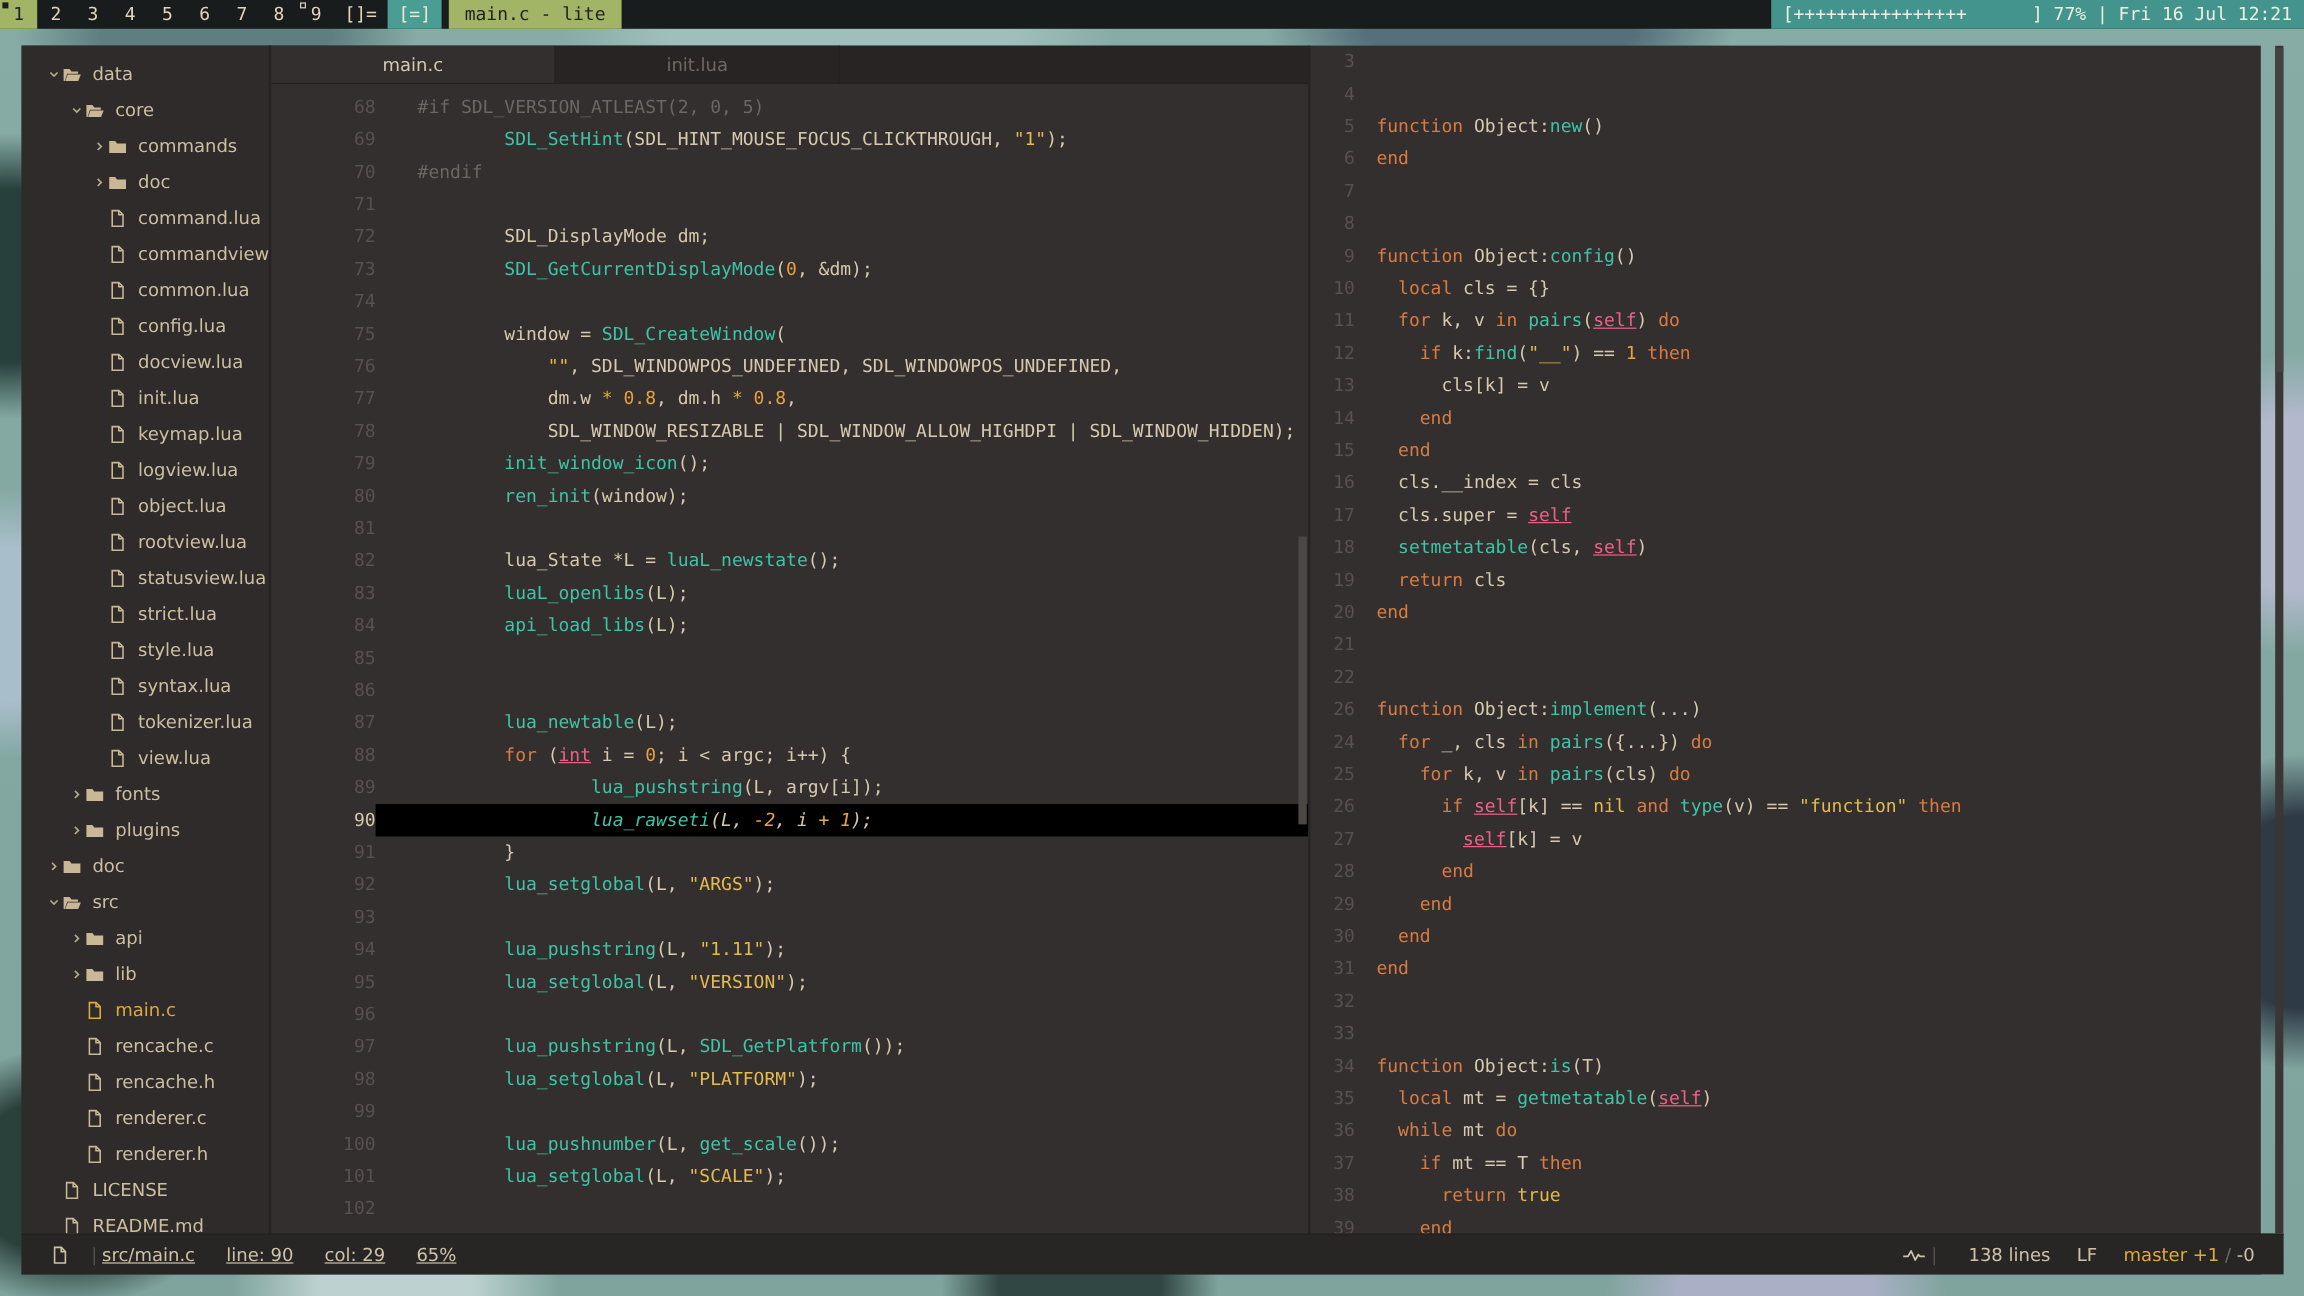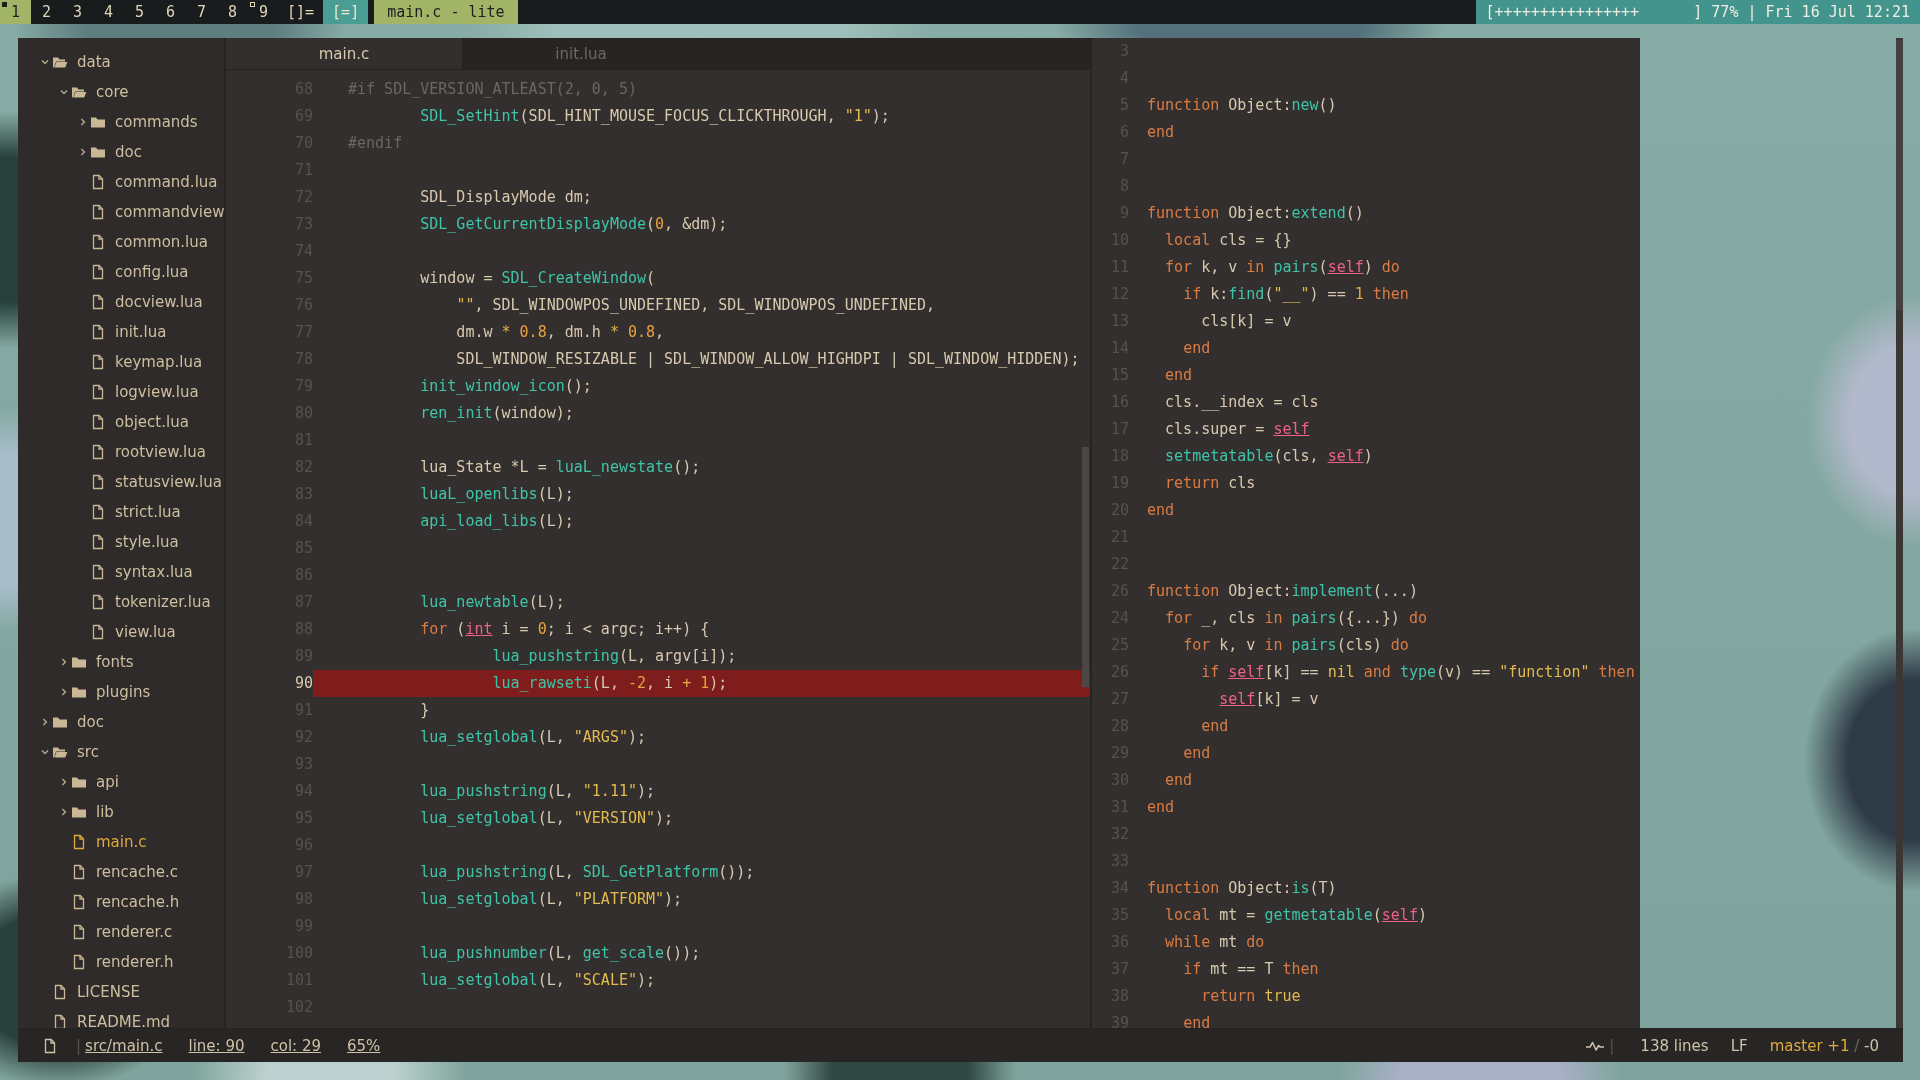--- a/index.html
+++ b/index.html
@@ -31,21 +31,21 @@
   .ws.active { background:#A2B566; color:#1D2021; }
   .ws .ind-filled { position:absolute; top:2px; left:2px; width:5px; height:5px; background:#1A1D1E; }
   .ws .ind-hollow { position:absolute; top:2px; left:2px; width:5px; height:5px; border:1px solid #E2D4B6; }
   #layout-symbol { display:flex; align-items:center; padding:0 8px; }
   #layout-badge { display:flex; align-items:center; padding:0 9px; background:#4A9D93; color:#EDE6D2; margin-left:1px; }
   #win-title { display:flex; align-items:center; padding:0 13px; background:#A2B566; color:#1D2021; margin-left:6px; }
   #topbar-spacer { flex:1; }
   #topbar-status { display:flex; align-items:center; padding:0 10px; background:#43948C; color:#EFEEE2; white-space:pre; }
 
   
-  #window { position:absolute; left:18px; top:38px; width:1622px; height:1024px;
+  #window { position:absolute; left:18px; top:38px; width:1866px; height:1024px;
     background:#332F2E;padding-left:24px; }
 
   
   #tree { position:absolute; left:0; top:0; width:208px; height:990px;
     background:#2E2B2A; border-right:2px solid #262322; overflow:hidden; padding-top:9px; }
   .trow { height:30px; display:flex; align-items:center; color:#CDBF9F; font-size:15px; white-space:nowrap; }
   .trow .chev { width:14px; display:flex; align-items:center; justify-content:center; flex:none; }
   .trow .ticon { width:16px; height:16px; margin-right:9px; flex:none; }
   .trow.lvl0 { padding-left:20px; } .trow.lvl1 { padding-left:39px; } .trow.lvl2 { padding-left:58px; }
   .trow.active-file { color:#E0A93E; }
@@ -60,21 +60,21 @@
   #left-code { position:absolute; left:0; top:33px; width:866px; height:957px; padding-top:5px; overflow:hidden; }
   #pane-right { position:absolute; left:1074px; top:0; width:811px; height:990px; overflow:hidden; }
 
   .crow { height:27px; display:flex; font-family:"DejaVu Sans Mono", monospace; font-size:15px; line-height:27px; }
   .crow .gut { text-align:right; color:#575250; flex:none; }
   #pane-left  .crow .gut { width:87px; }
   #pane-right .crow .gut { width:37px; }
   .crow .body { flex:1; white-space:pre; overflow:hidden; color:#D6C9AE; }
   #pane-left  .crow .body { padding-left:35px; }
   #pane-right .crow .body { padding-left:18px; }
-  .crow.cur .body { background:#7f1d1d; }
+  .crow.cur .body { background:#000000;font-style:italic; }
   .crow.cur .gut  { color:#D6C9AE; }
 
   .tok-t { color:#D6C9AE; } .tok-k { color:#D97C43; } .tok-k2 { color:#EE6188;text-decoration:underline; }
   .tok-f { color:#3FC4A7; } .tok-n { color:#E9A23F; } .tok-s { color:#E3BB4E; }
   .tok-l { color:#E3BB4E; } .tok-c { color:#6B6762; } .tok-o { color:#E0AE4A; }
 
   .sb-thumb { position:absolute; background:#4B4744; }
   #sb-left  { right:1px; top:409px; width:7px; height:240px; }
   #sb-right-track { position:absolute; right:0; top:0; width:7px; height:990px; background:#393634; }
   #sb-right { right:0; top:2px; width:7px; height:270px; background:#454140; }
@@ -676,21 +676,21 @@
         <div class="crow">
           <span class="gut">7</span>
           <span class="body"></span>
         </div>
         <div class="crow">
           <span class="gut">8</span>
           <span class="body"></span>
         </div>
         <div class="crow">
           <span class="gut">9</span>
-          <span class="body"><span class="tok-k">function</span><span class="tok-t"> Object:</span><span class="tok-f">extend</span><span class="tok-t">()</span></span>
+          <span class="body"><span class="tok-k">function</span><span class="tok-t"> Object:</span><span class="tok-f">config</span><span class="tok-t">()</span></span>
         </div>
         <div class="crow">
           <span class="gut">10</span>
           <span class="body"><span class="tok-t">  </span><span class="tok-k">local</span><span class="tok-t"> cls = {}</span></span>
         </div>
         <div class="crow">
           <span class="gut">11</span>
           <span class="body"><span class="tok-t">  </span><span class="tok-k">for</span><span class="tok-t"> k, v </span><span class="tok-k">in</span><span class="tok-t"> </span><span class="tok-f">pairs</span><span class="tok-t">(</span><span class="tok-k2">self</span><span class="tok-t">) </span><span class="tok-k">do</span></span>
         </div>
         <div class="crow">

